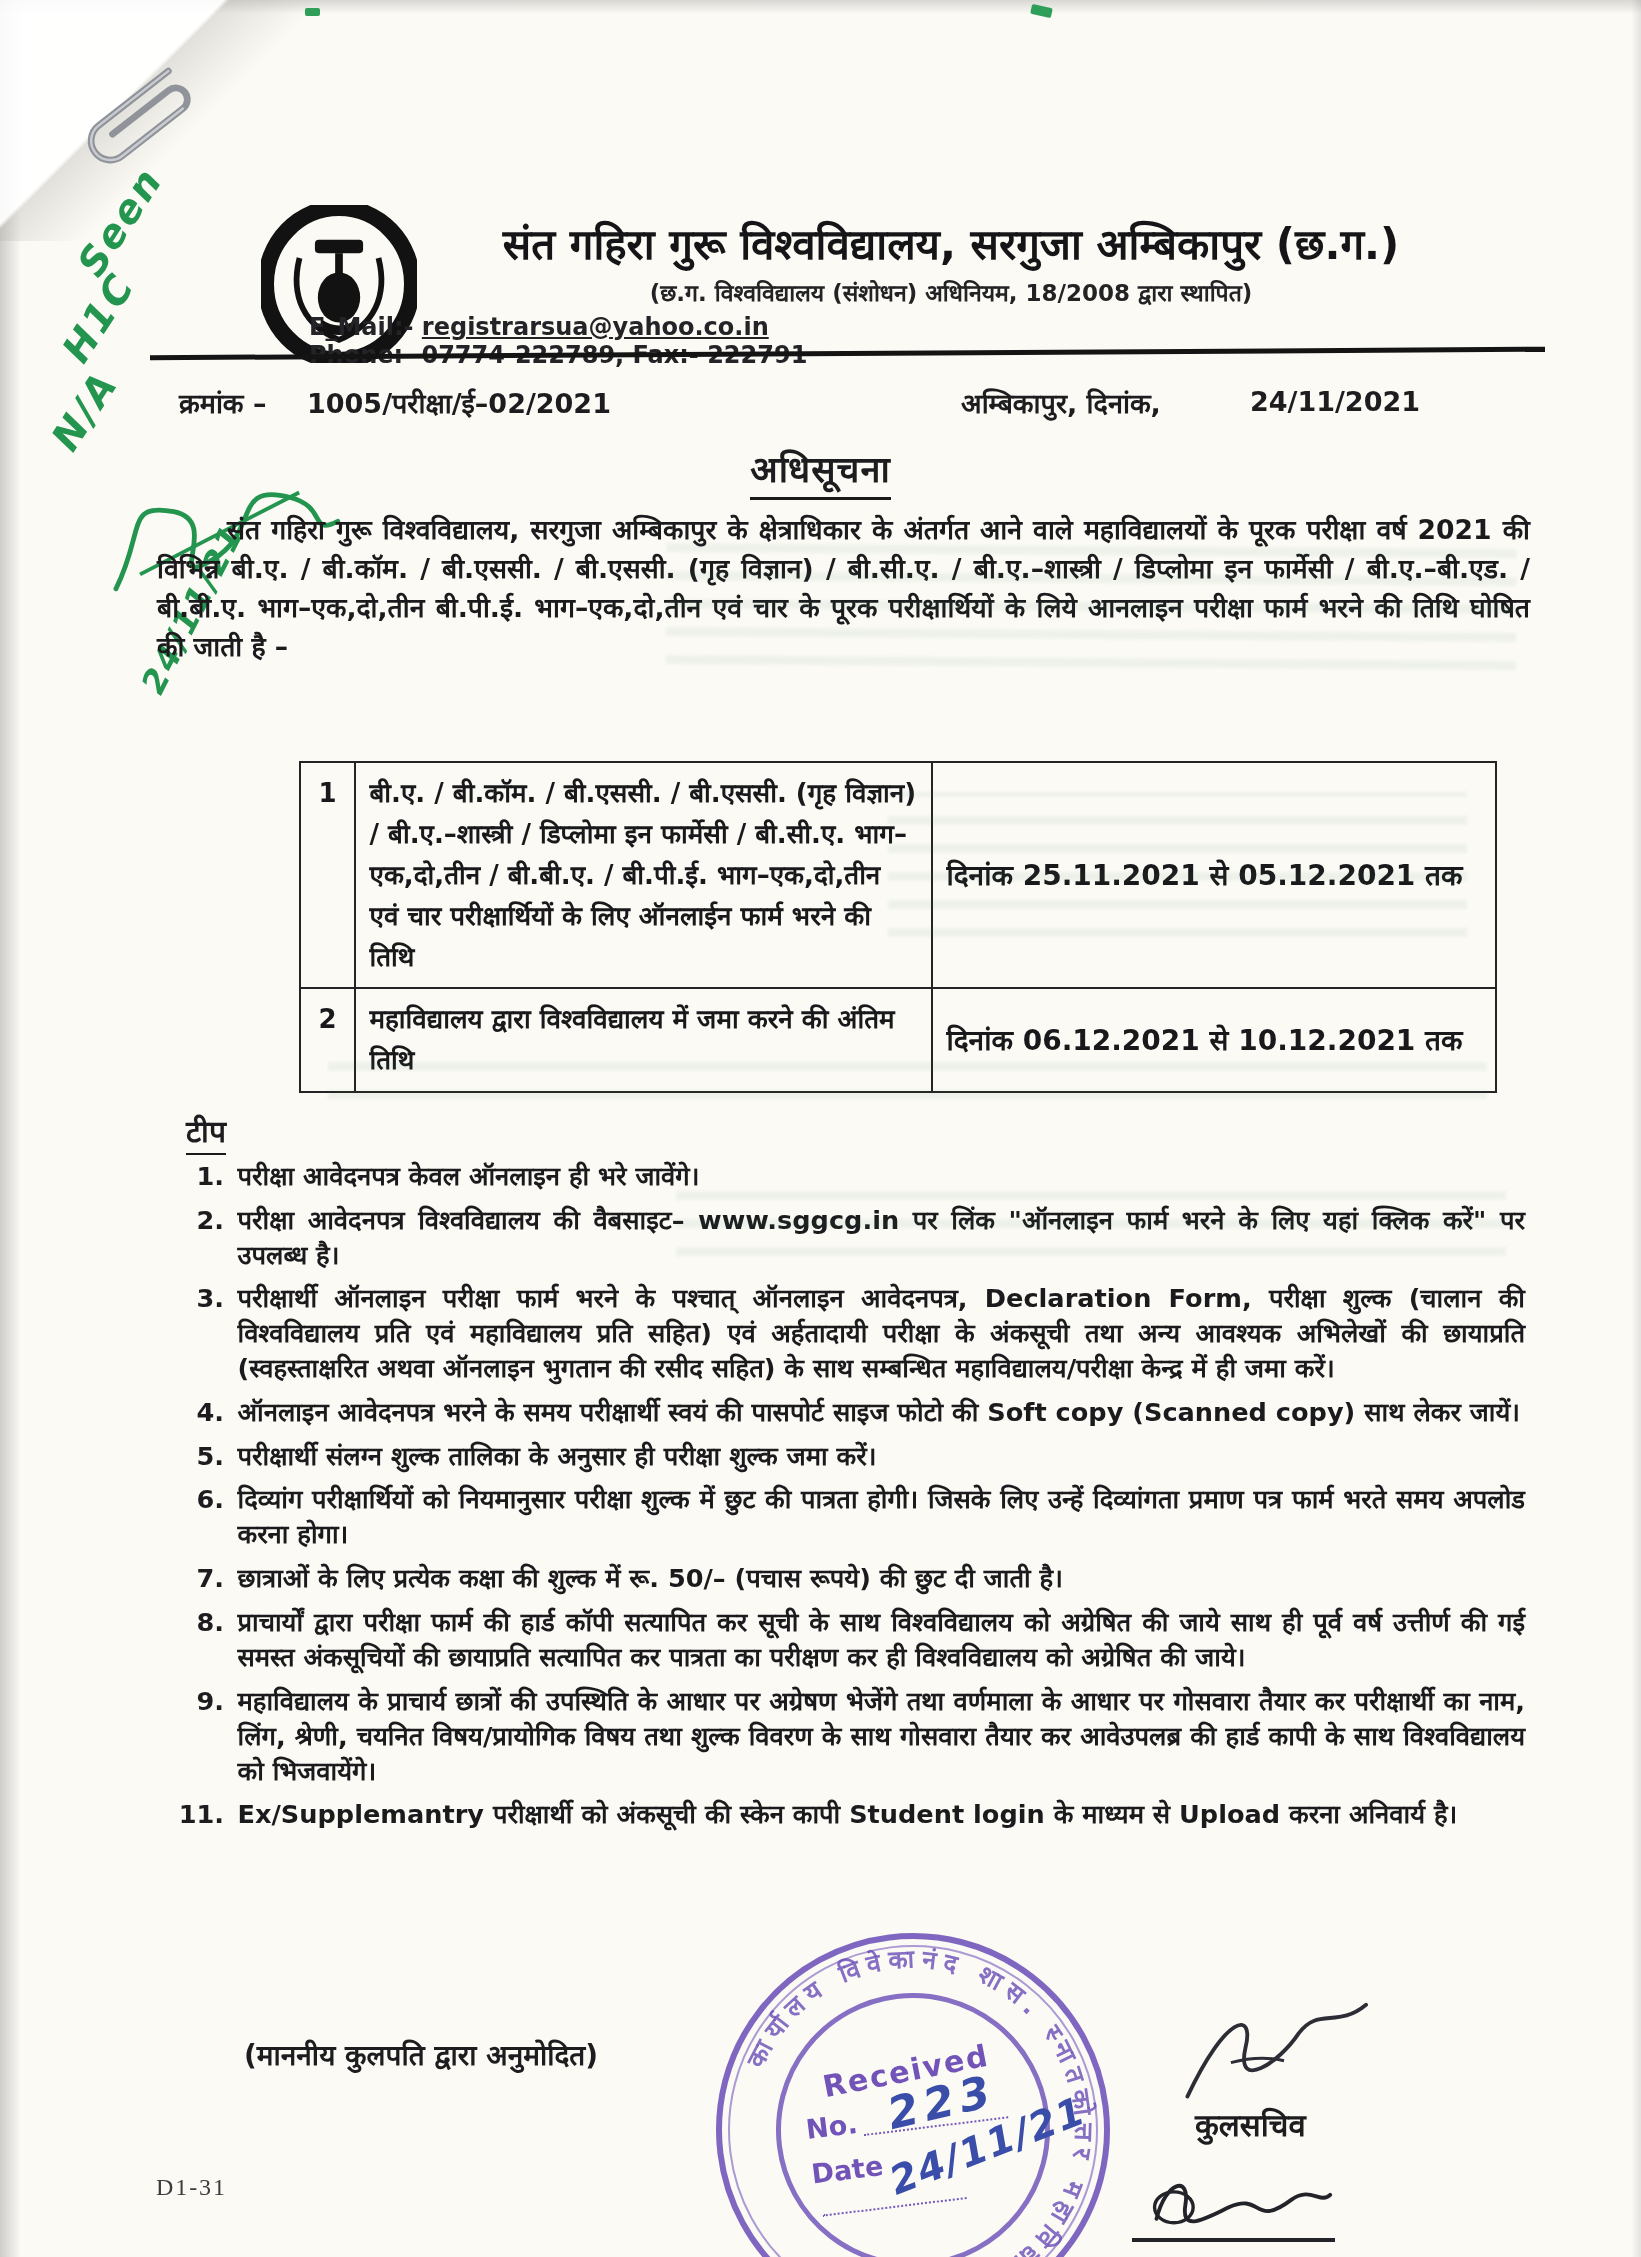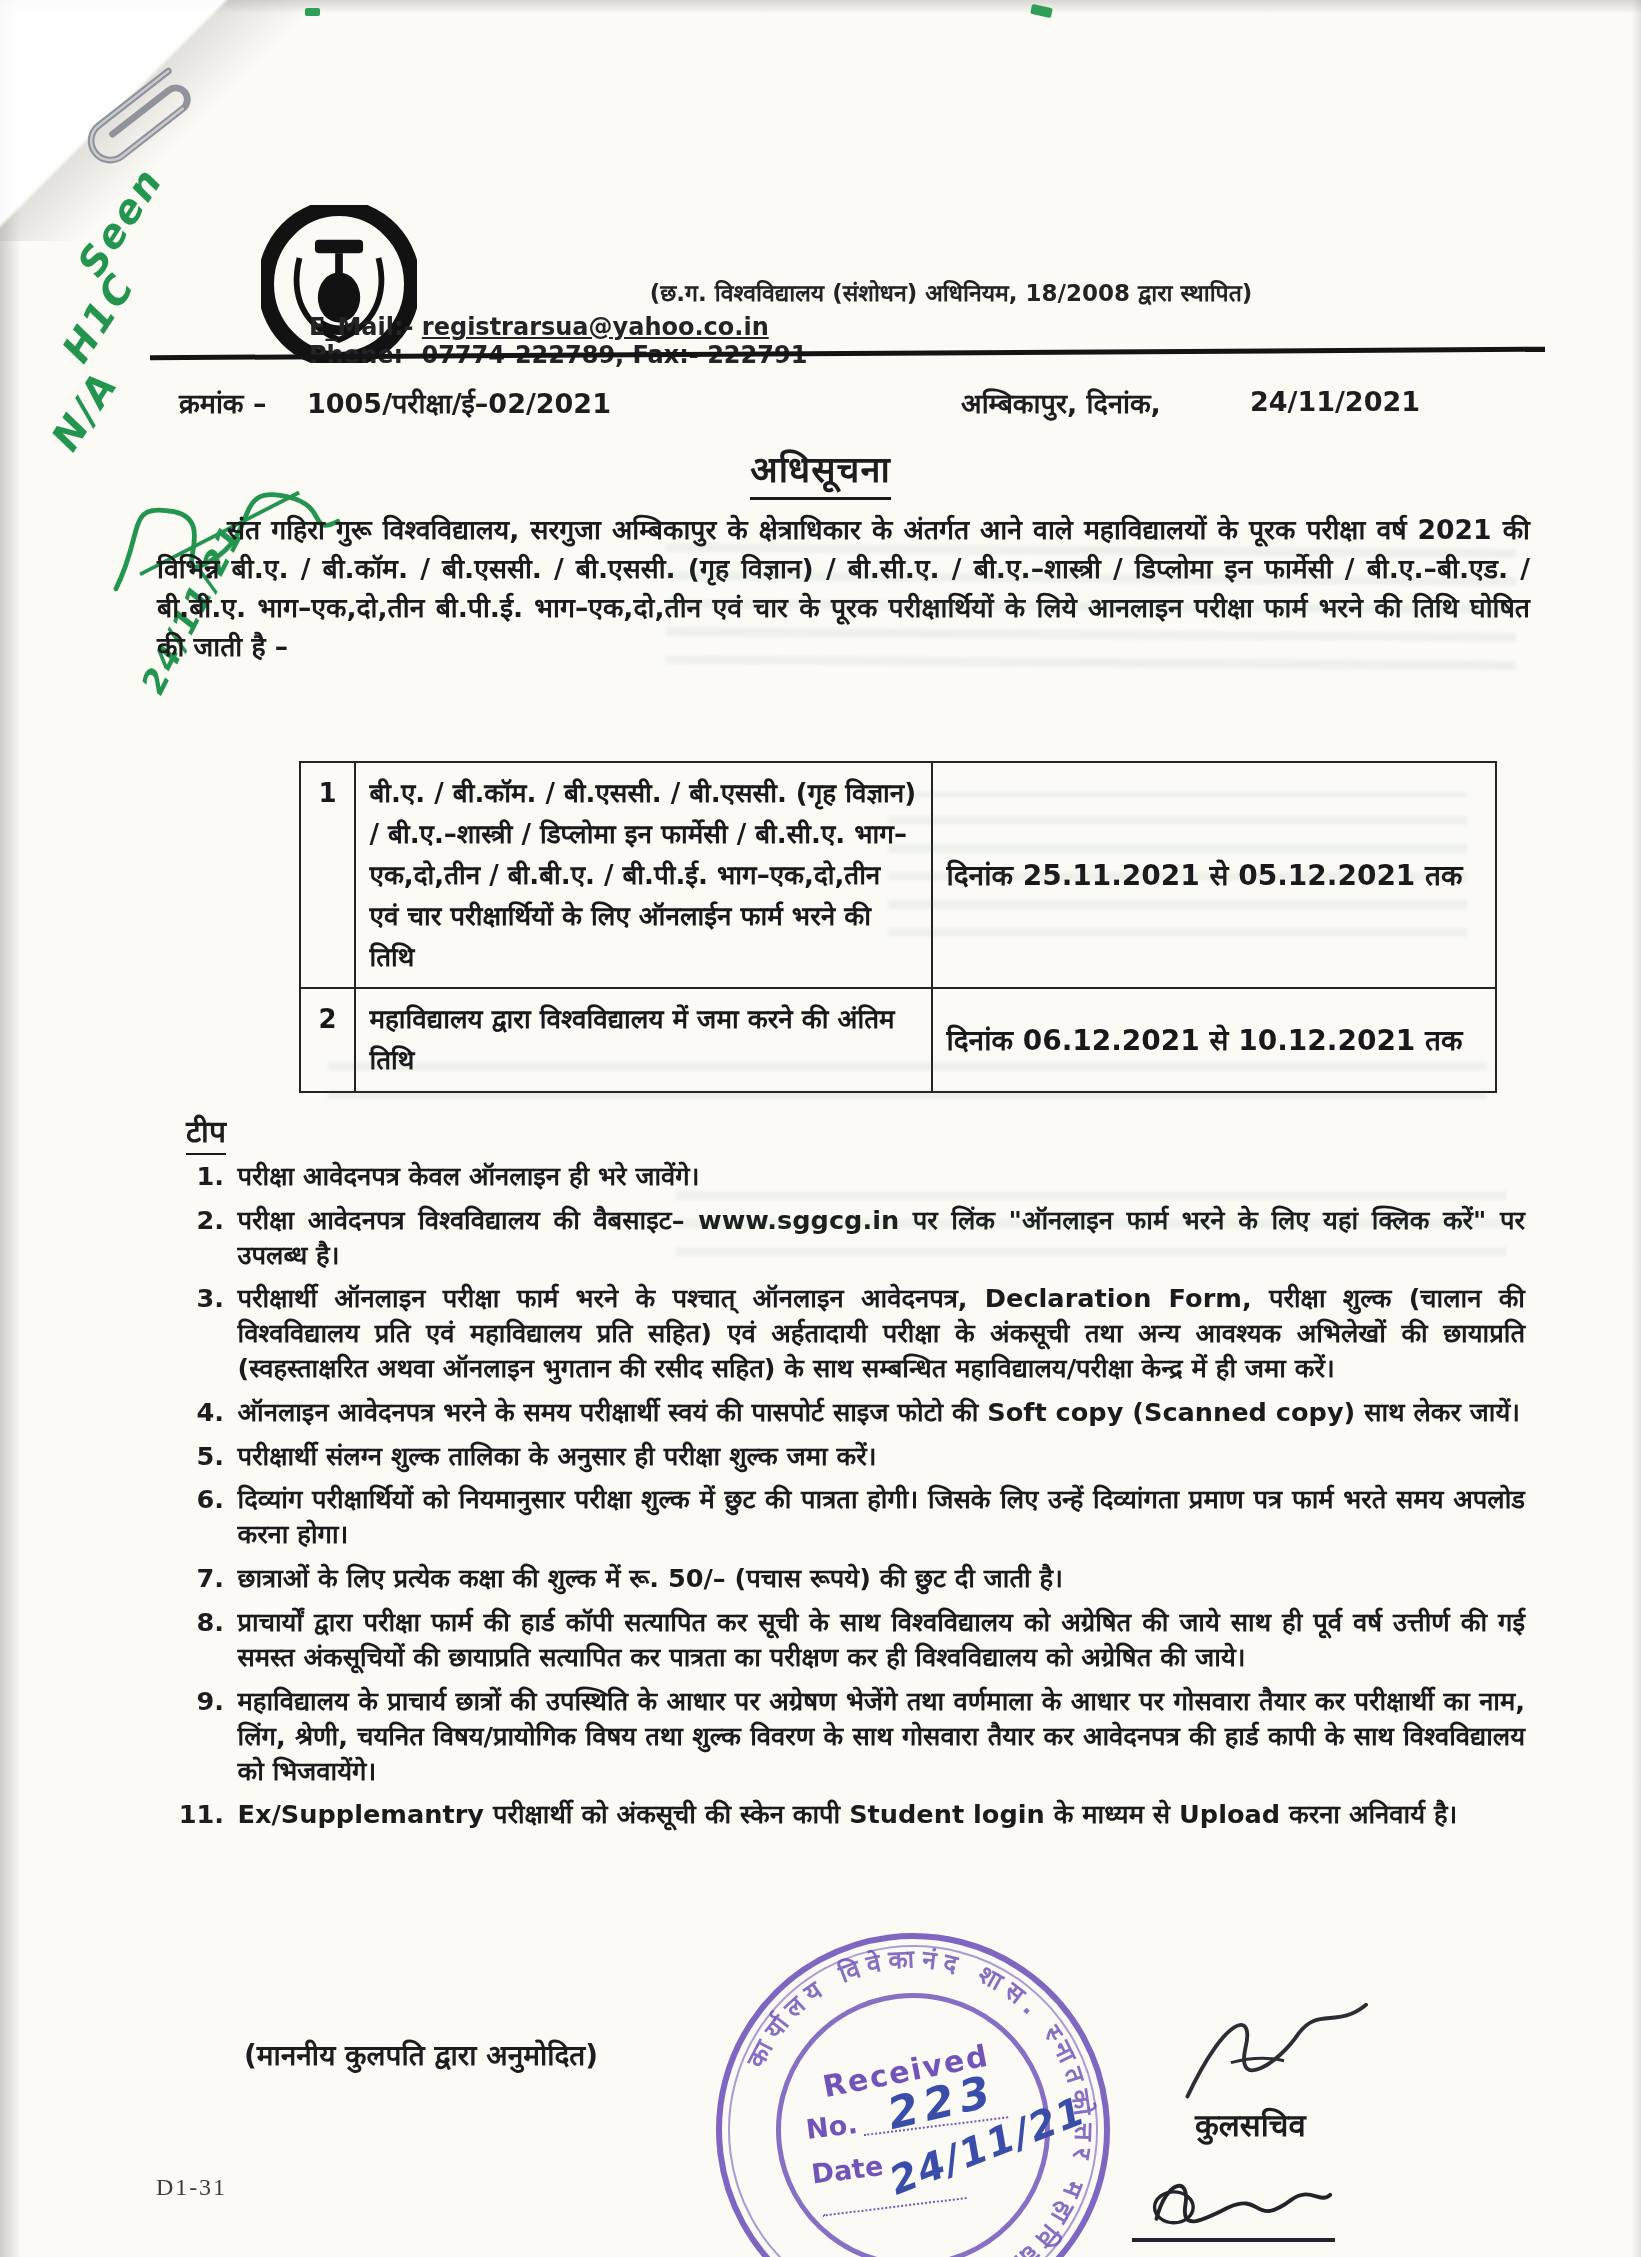--- a/index.html
+++ b/index.html
@@ -129,20 +129,21 @@
 
   <svg style="position:absolute;left:261px;top:205px;" width="156" height="158" viewBox="0 0 162 164">
     <ellipse cx="81" cy="82" rx="76" ry="79" fill="none" stroke="#121212" stroke-width="17"></ellipse>
     <path d="M40,55 C30,95 45,125 81,140 C117,125 132,95 122,55" fill="none" stroke="#121212" stroke-width="6"></path>
     <rect x="56" y="36" width="50" height="14" rx="4" fill="#121212"></rect>
     <path d="M81,50 v28" stroke="#121212" stroke-width="8"></path>
     <ellipse cx="81" cy="96" rx="22" ry="26" fill="#121212"></ellipse>
     <path d="M62,118 q19,14 38,0 v12 q-19,10 -38,0 z" fill="#121212"></path>
   </svg>
 
+  <div class="uni-title">संत गहिरा गुरू विश्वविद्यालय, सरगुजा अम्बिकापुर (छ.ग.)</div>
   <div class="uni-sub">(छ.ग. विश्वविद्यालय (संशोधन) अधिनियम, 18/2008 द्वारा स्थापित)</div>
   <div class="contact-row">
     <span>
       <span>E_Mail:-</span>
       <span class="email-val">registrarsua@yahoo.co.in</span>
     </span>
     <span>Phone:- 07774-222789, Fax:- 222791</span>
   </div>
   <div class="head-rule"></div>
 
@@ -198,21 +199,21 @@
     <div class="item">
         <span class="num">7.</span>
         <span class="txt">छात्राओं के लिए प्रत्येक कक्षा की शुल्क में रू. 50/– (पचास रूपये) की छुट दी जाती है।</span>
       </div>
     <div class="item">
         <span class="num">8.</span>
         <span class="txt">प्राचार्यों द्वारा परीक्षा फार्म की हार्ड कॉपी सत्यापित कर सूची के साथ विश्वविद्यालय को अग्रेषित की जाये साथ ही पूर्व वर्ष उत्तीर्ण की गई समस्त अंकसूचियों की छायाप्रति सत्यापित कर पात्रता का परीक्षण कर ही विश्वविद्यालय को अग्रेषित की जाये।</span>
       </div>
     <div class="item">
         <span class="num">9.</span>
-        <span class="txt">महाविद्यालय के प्राचार्य छात्रों की उपस्थिति के आधार पर अग्रेषण भेजेंगे तथा वर्णमाला के आधार पर गोसवारा तैयार कर परीक्षार्थी का नाम, लिंग, श्रेणी, चयनित विषय/प्रायोगिक विषय तथा शुल्क विवरण के साथ गोसवारा तैयार कर आवेदनपत्र की हार्ड कापी के साथ विश्वविद्यालय को भिजवायेंगे।</span>
+        <span class="txt">महाविद्यालय के प्राचार्य छात्रों की उपस्थिति के आधार पर अग्रेषण भेजेंगे तथा वर्णमाला के आधार पर गोसवारा तैयार कर परीक्षार्थी का नाम, लिंग, श्रेणी, चयनित विषय/प्रायोगिक विषय तथा शुल्क विवरण के साथ गोसवारा तैयार कर आवेउपलब्र की हार्ड कापी के साथ विश्वविद्यालय को भिजवायेंगे।</span>
       </div>
     <div class="item">
         <span class="num">11.</span>
         <span class="txt">Ex/Supplemantry परीक्षार्थी को अंकसूची की स्केन कापी Student login के माध्यम से Upload करना अनिवार्य है।</span>
       </div>
   </div>
 
   <div class="approval">(माननीय कुलपति द्वारा अनुमोदित)</div>
 
   <div class="stamp">

